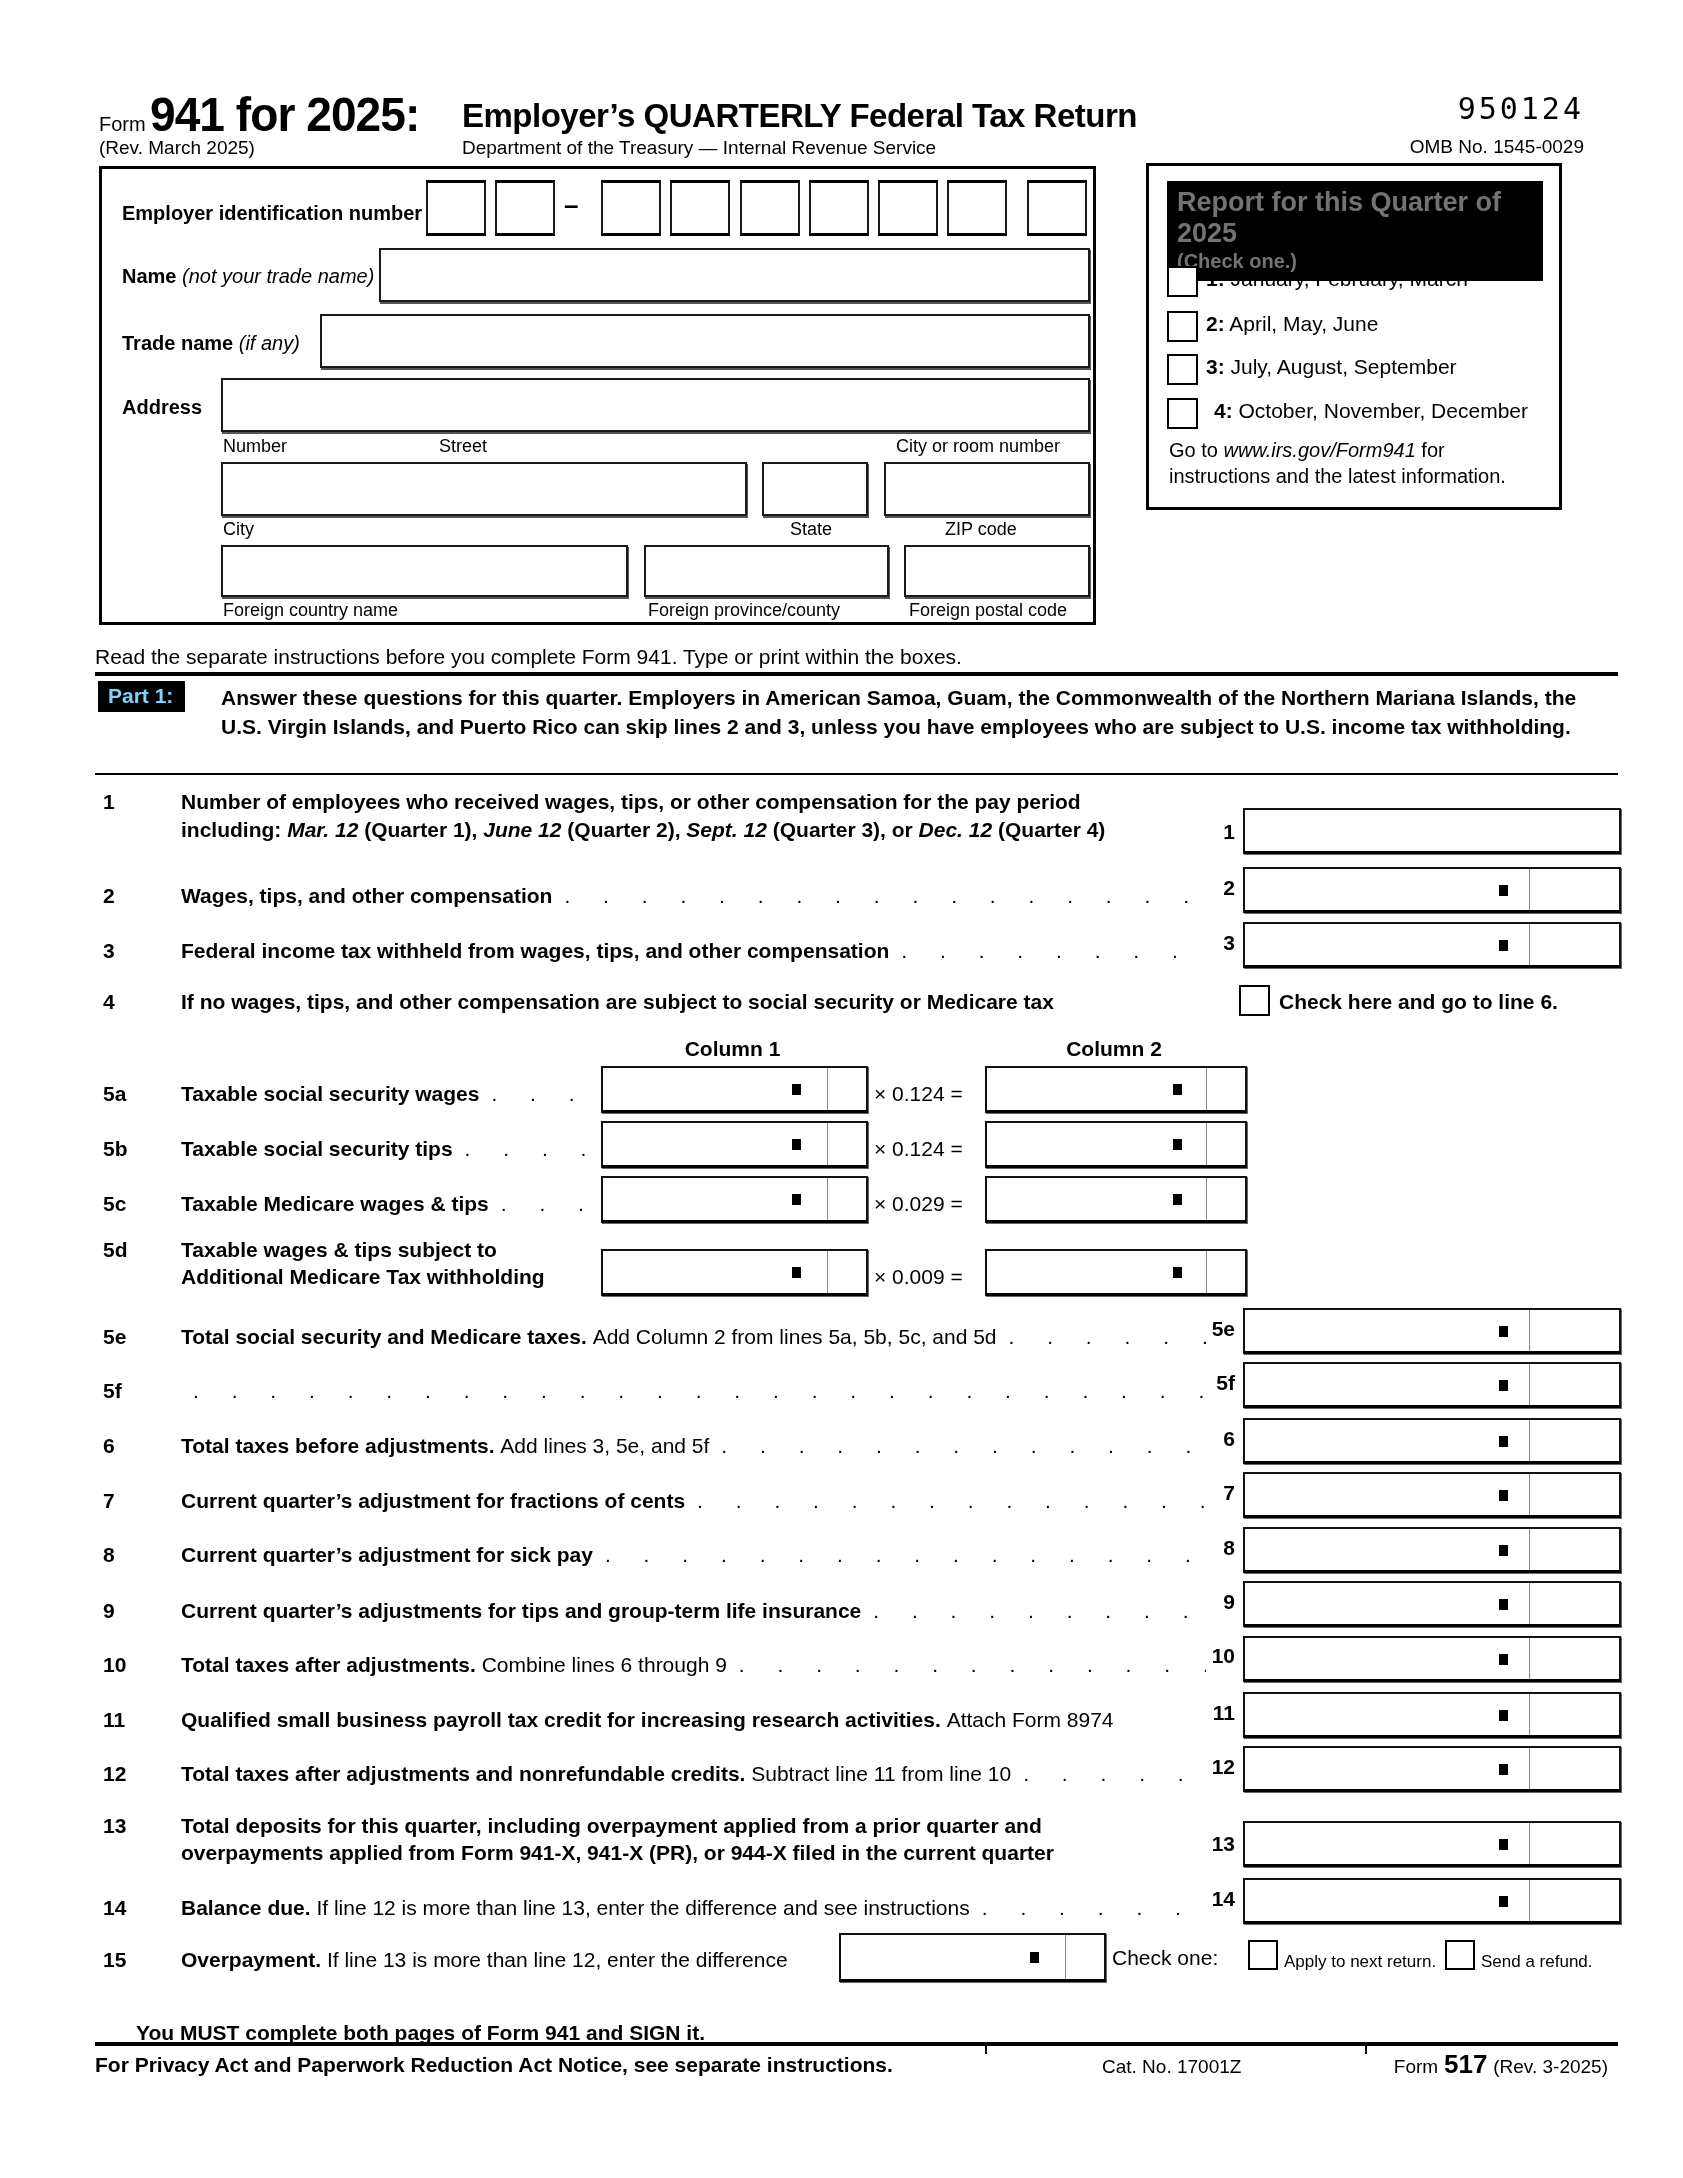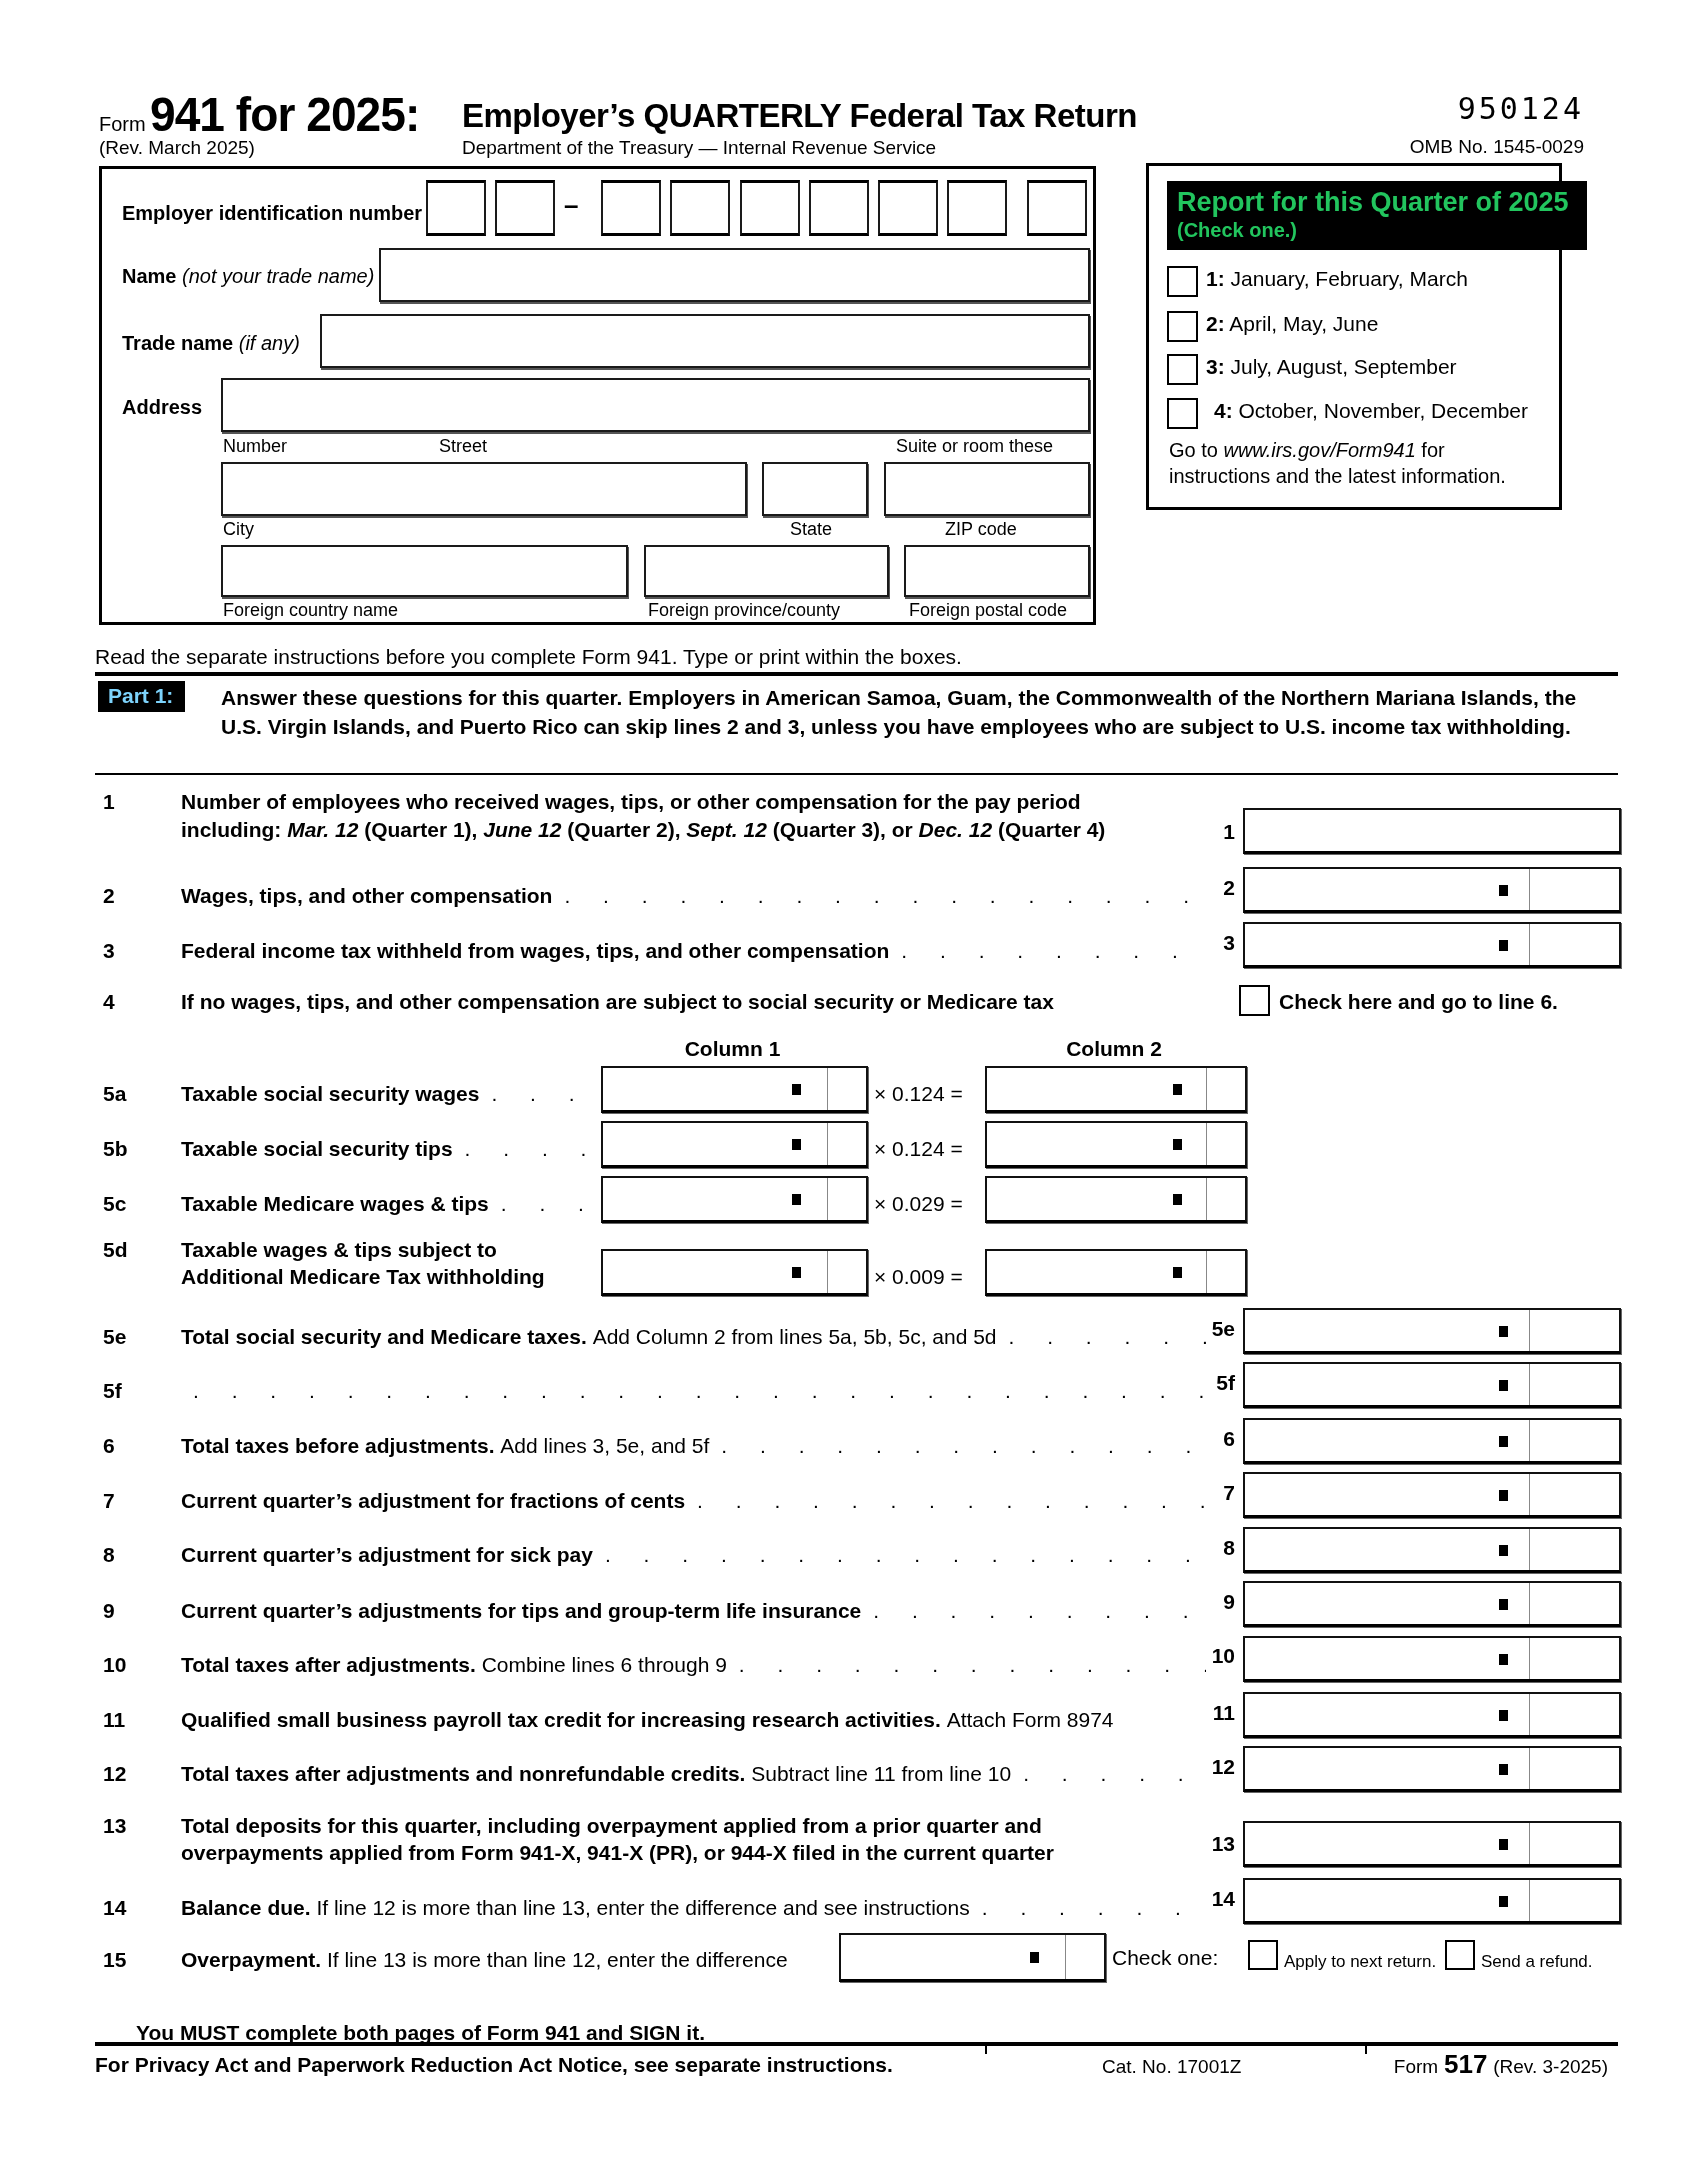--- a/index.html
+++ b/index.html
@@ -32,21 +32,21 @@
   .row .ln{flex:0 0 86px;padding-left:8px;box-sizing:border-box;font-weight:bold;}
   .row .txt{white-space:nowrap;}
   .leader{flex:1 1 auto;overflow:hidden;white-space:nowrap;letter-spacing:9px;word-spacing:9px;padding-left:12px;color:#000;}
   .bn{position:absolute;left:1180px;width:55px;text-align:right;font-weight:bold;}
 
   .part-rule-top{position:absolute;left:95px;width:1523px;height:4px;background:#000;}
   .part-rule-bot{position:absolute;left:95px;width:1523px;height:2px;background:#000;}
   .part-tag{position:absolute;background:#000;color:#7dd3fc;font-weight:bold;padding:3px 12px 4px 10px;}
 
   .qpanel{position:absolute;left:1146px;top:163px;width:416px;height:347px;border:3px solid #000;box-sizing:border-box;background:#fff;}
-  .qband{position:absolute;left:18px;top:15px;width:420px;background:#000;color:#22c55e;padding:6px 0 8px 10px;box-sizing:border-box;}
+  .qband{position:absolute;left:18px;top:15px;width:376px;background:#000;color:#737373;padding:6px 0 8px 10px;box-sizing:border-box;}
   .qband .t1{font-size:27px;font-weight:bold;line-height:31px;}
   .qband .t2{font-size:20px;font-weight:bold;line-height:24px;}
 
   .ebox{position:absolute;left:99px;top:166px;width:997px;height:459px;border:3px solid #000;box-sizing:border-box;background:#fff;}
 
   .hdr-big{position:absolute;font-weight:bold;font-size:48px;letter-spacing:-1px;transform:scaleX(.96);transform-origin:left;}
   .title{position:absolute;font-weight:bold;font-size:33px;letter-spacing:-0.5px;}
   .barcode{position:absolute;font-family:"DejaVu Sans Mono",monospace;font-size:30px;letter-spacing:3px;}
   .tick{position:absolute;width:2px;height:12px;background:#000;}
 </style>
@@ -80,21 +80,21 @@
   <span class="abs nw" style="left:122px;top:265px;font-size:20px;"><span class="b">Name</span><span class="i"> (not your trade name)</span></span>
   <div class="ibox" style="left:379px;top:248px;width:707px;height:50px;"></div>
 
   <span class="abs nw" style="left:122px;top:332px;font-size:20px;"><span class="b">Trade name</span><span class="i"> (if any)</span></span>
   <div class="ibox" style="left:320px;top:314px;width:766px;height:50px;"></div>
 
   <span class="abs b nw" style="left:122px;top:396px;font-size:20px;">Address</span>
   <div class="ibox" style="left:221px;top:378px;width:865px;height:50px;"></div>
   <span class="abs sm" style="left:223px;top:436px;">Number</span>
   <span class="abs sm" style="left:439px;top:436px;">Street</span>
-  <span class="abs sm" style="left:896px;top:436px;">Suite or room these</span>
+  <span class="abs sm" style="left:896px;top:436px;">City or room number</span>
 
   <div class="ibox" style="left:221px;top:462px;width:522px;height:50px;"></div>
   <div class="ibox" style="left:762px;top:462px;width:102px;height:50px;"></div>
   <div class="ibox" style="left:884px;top:462px;width:202px;height:50px;"></div>
   <span class="abs sm" style="left:223px;top:519px;">City</span>
   <span class="abs sm" style="left:790px;top:519px;">State</span>
   <span class="abs sm" style="left:945px;top:519px;">ZIP code</span>
 
   <div class="ibox" style="left:221px;top:545px;width:403px;height:48px;"></div>
   <div class="ibox" style="left:644px;top:545px;width:241px;height:48px;"></div>

